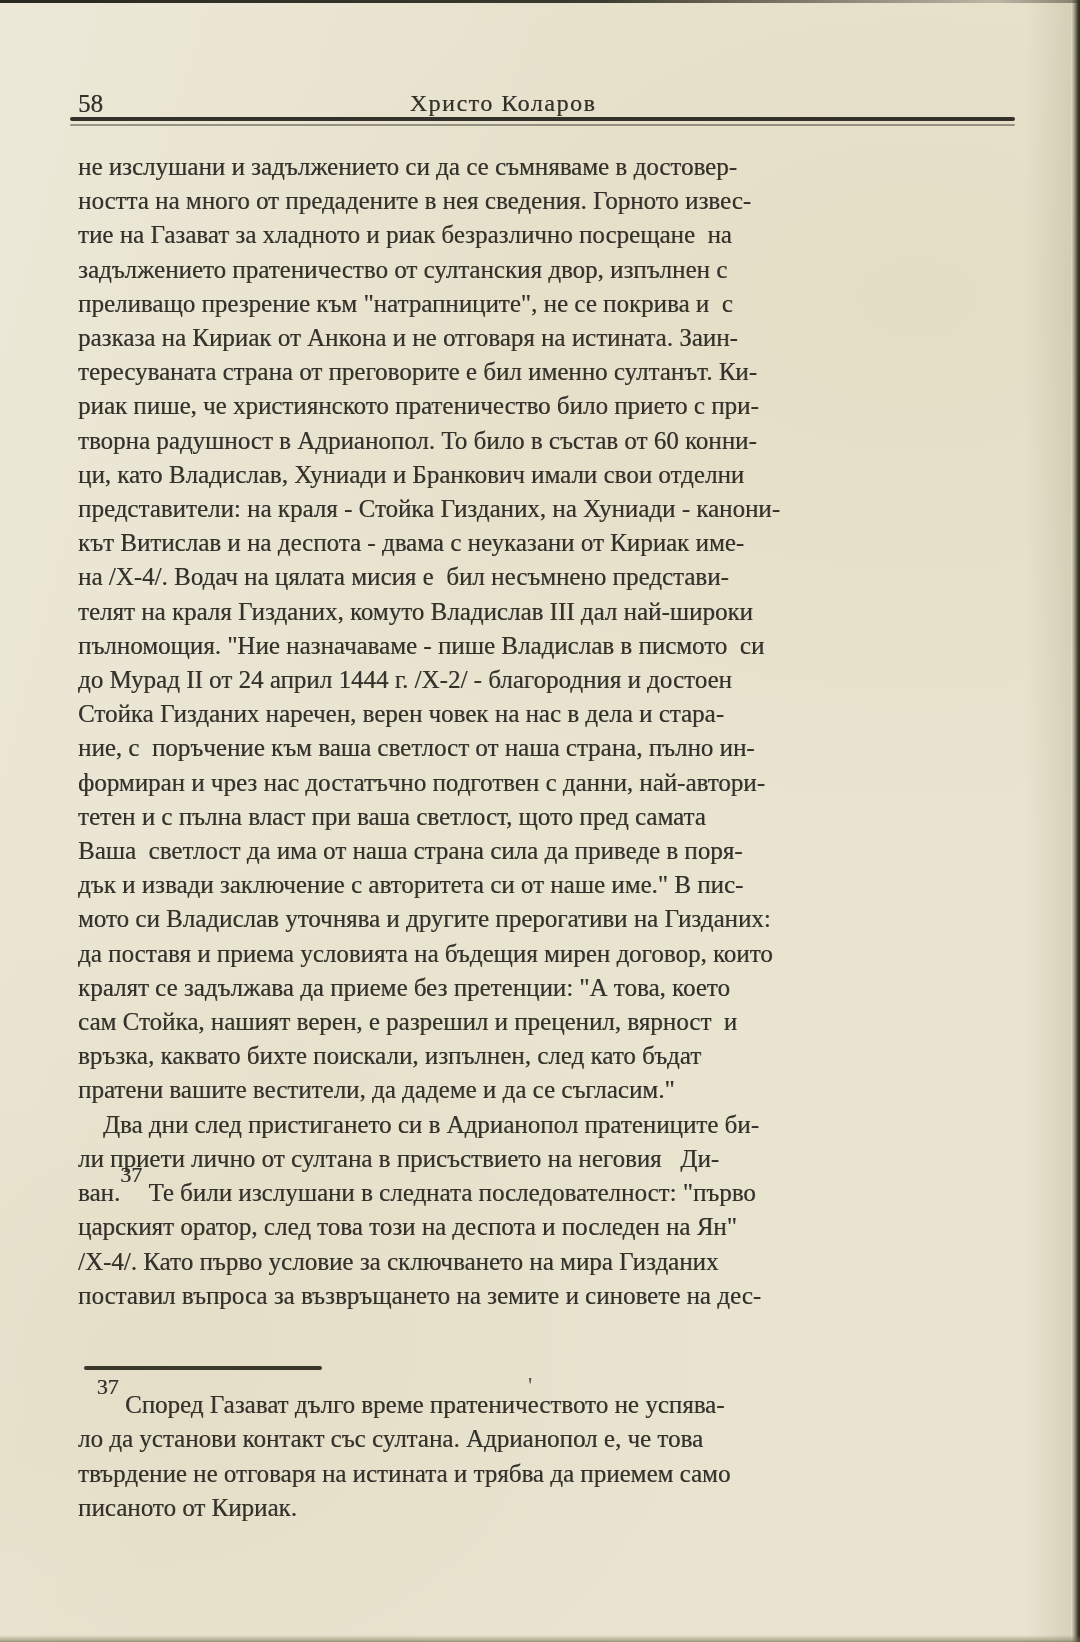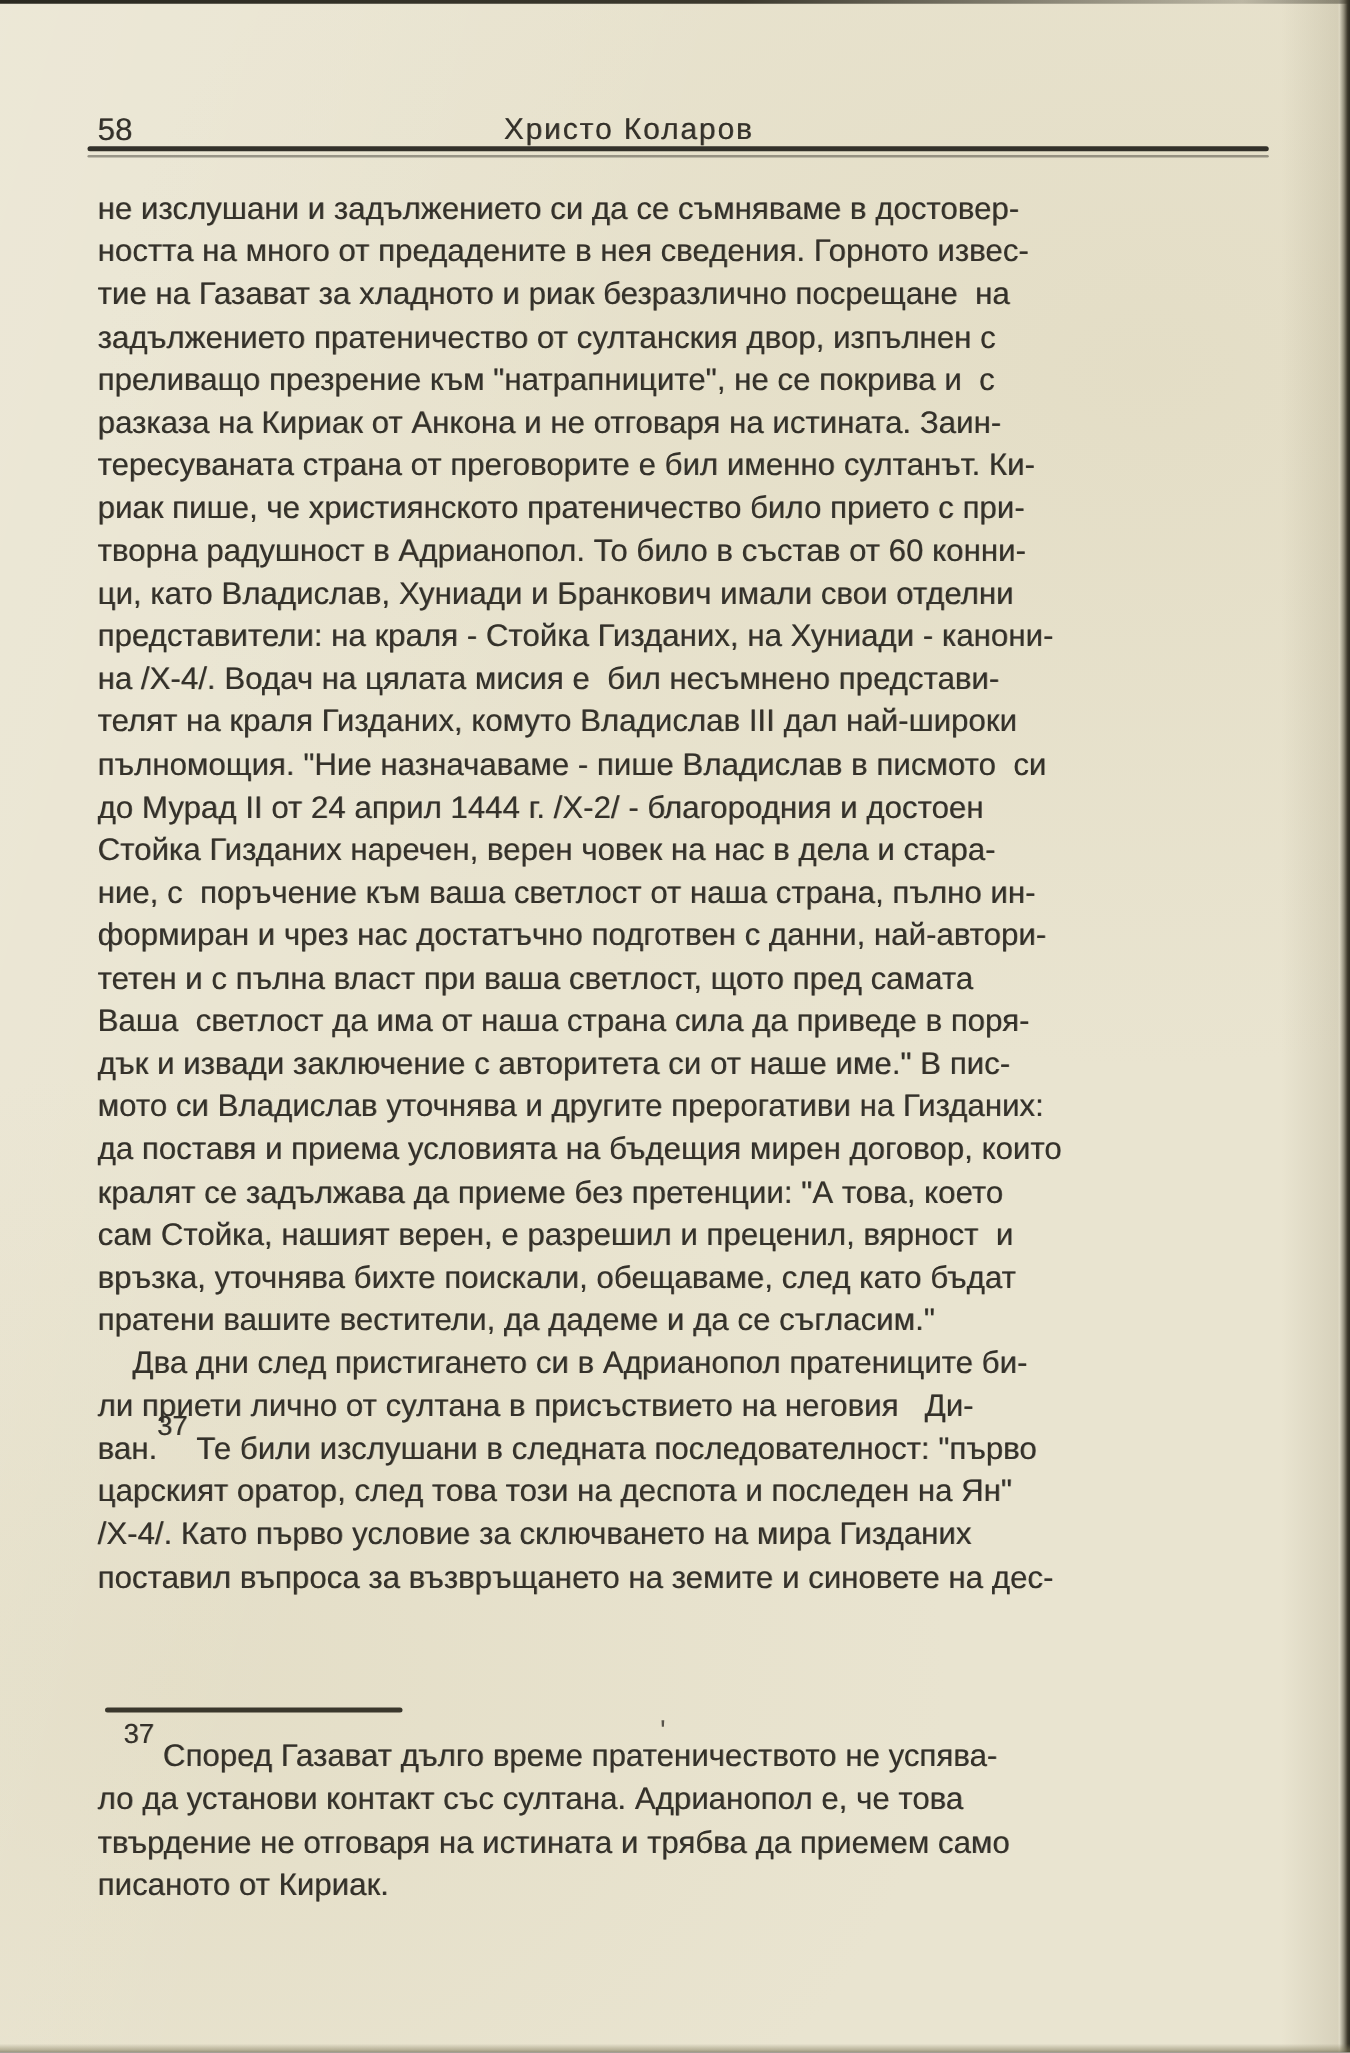--- a/index.html
+++ b/index.html
@@ -1,21 +1,21 @@
 <!DOCTYPE html>
 <html style="--paper: #e9e4d0; --ink: #34312a;"><head>
 <meta charset="utf-8">
 <style>
   html,body{margin:0;padding:0;background:#777;}
   .page{
     position:relative;
     width:1080px;height:1642px;
     margin:0 auto;
     overflow:hidden;
-    font-family:Liberation Sans, sans-serif;
+    font-family:Liberation Serif, serif;
     color:var(--ink,#34312a);
     background:
       linear-gradient(105deg, rgba(255,255,255,.14), rgba(0,0,0,0) 40%),
       radial-gradient(1200px 800px at 85% 18%, rgba(208,198,162,.22), transparent 70%),
       radial-gradient(900px 700px at 12% 82%, rgba(214,206,175,.28), transparent 70%),
       var(--paper,#e9e4d0);
   }
   
   .edge-top{position:absolute;top:0;left:0;width:100%;height:3px;
     background:linear-gradient(to right,#2a2921,#3c392e 55%,rgba(60,57,46,.25) 92%,rgba(60,57,46,.55));}
@@ -66,35 +66,36 @@
       <div class="line">ността на много от предадените в нея сведения. Горното извес-</div>
       <div class="line">тие на Газават за хладното и риак безразлично посрещане  на</div>
       <div class="line">задължението пратеничество от султанския двор, изпълнен с</div>
       <div class="line">преливащо презрение към "натрапниците", не се покрива и  с</div>
       <div class="line">разказа на Кириак от Анкона и не отговаря на истината. Заин-</div>
       <div class="line">тересуваната страна от преговорите е бил именно султанът. Ки-</div>
       <div class="line">риак пише, че християнското пратеничество било прието с при-</div>
       <div class="line">творна радушност в Адрианопол. То било в състав от 60 конни-</div>
       <div class="line">ци, като Владислав, Хуниади и Бранкович имали свои отделни</div>
       <div class="line">представители: на краля - Стойка Гизданих, на Хуниади - канони-</div>
+      <div class="line">кът Витислав и на деспота - двама с неуказани от Кириак име-</div>
       <div class="line">на /Х-4/. Водач на цялата мисия е  бил несъмнено представи-</div>
       <div class="line">телят на краля Гизданих, комуто Владислав III дал най-широки</div>
       <div class="line">пълномощия. "Ние назначаваме - пише Владислав в писмото  си</div>
       <div class="line">до Мурад II от 24 април 1444 г. /Х-2/ - благородния и достоен</div>
       <div class="line">Стойка Гизданих наречен, верен човек на нас в дела и стара-</div>
       <div class="line">ние, с  поръчение към ваша светлост от наша страна, пълно ин-</div>
       <div class="line">формиран и чрез нас достатъчно подготвен с данни, най-автори-</div>
       <div class="line">тетен и с пълна власт при ваша светлост, щото пред самата</div>
       <div class="line">Ваша  светлост да има от наша страна сила да приведе в поря-</div>
       <div class="line">дък и извади заключение с авторитета си от наше име." В пис-</div>
       <div class="line">мото си Владислав уточнява и другите прерогативи на Гизданих:</div>
       <div class="line">да поставя и приема условията на бъдещия мирен договор, които</div>
       <div class="line">кралят се задължава да приеме без претенции: "А това, което</div>
       <div class="line">сам Стойка, нашият верен, е разрешил и преценил, вярност  и</div>
-      <div class="line">връзка, уточнява бихте поискали, обещаваме, след като бъдат</div>
+      <div class="line">връзка, каквато бихте поискали, изпълнен, след като бъдат</div>
       <div class="line">пратени вашите вестители, да дадеме и да се съгласим."</div>
       <div class="line">    Два дни след пристигането си в Адрианопол пратениците би-</div>
       <div class="line">ли приети лично от султана в присъствието на неговия   Ди-</div>
       <div class="line">ван.<sup class="fnref">37</sup> Те били изслушани в следната последователност: "първо</div>
       <div class="line">царският оратор, след това този на деспота и последен на Ян"</div>
       <div class="line">/Х-4/. Като първо условие за сключването на мира Гизданих</div>
       <div class="line">поставил въпроса за възвръщането на земите и синовете на дес-</div>
     </main>
 
   <div class="fn-sep"></div>

